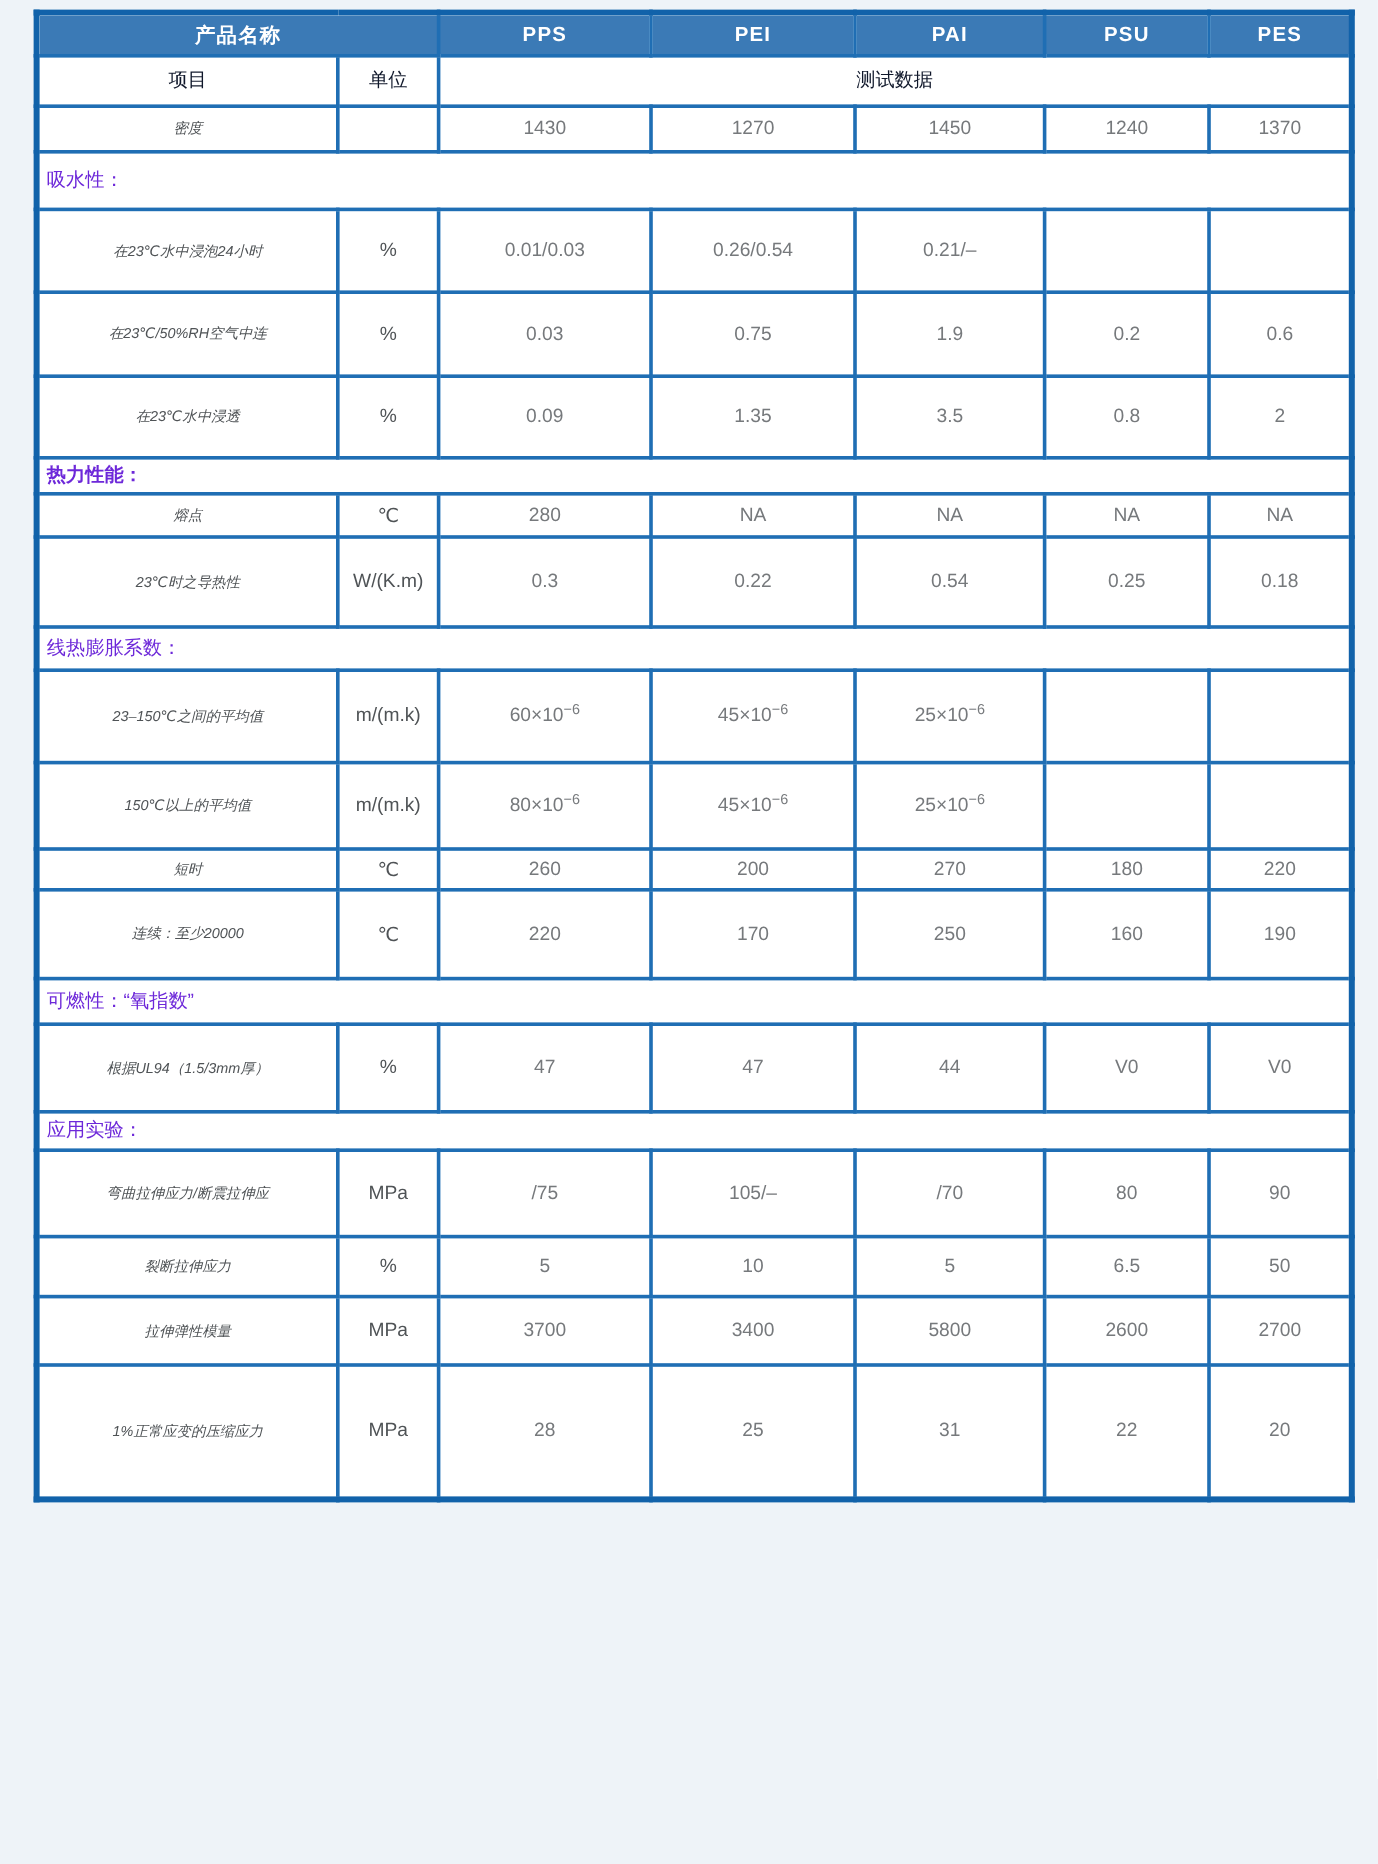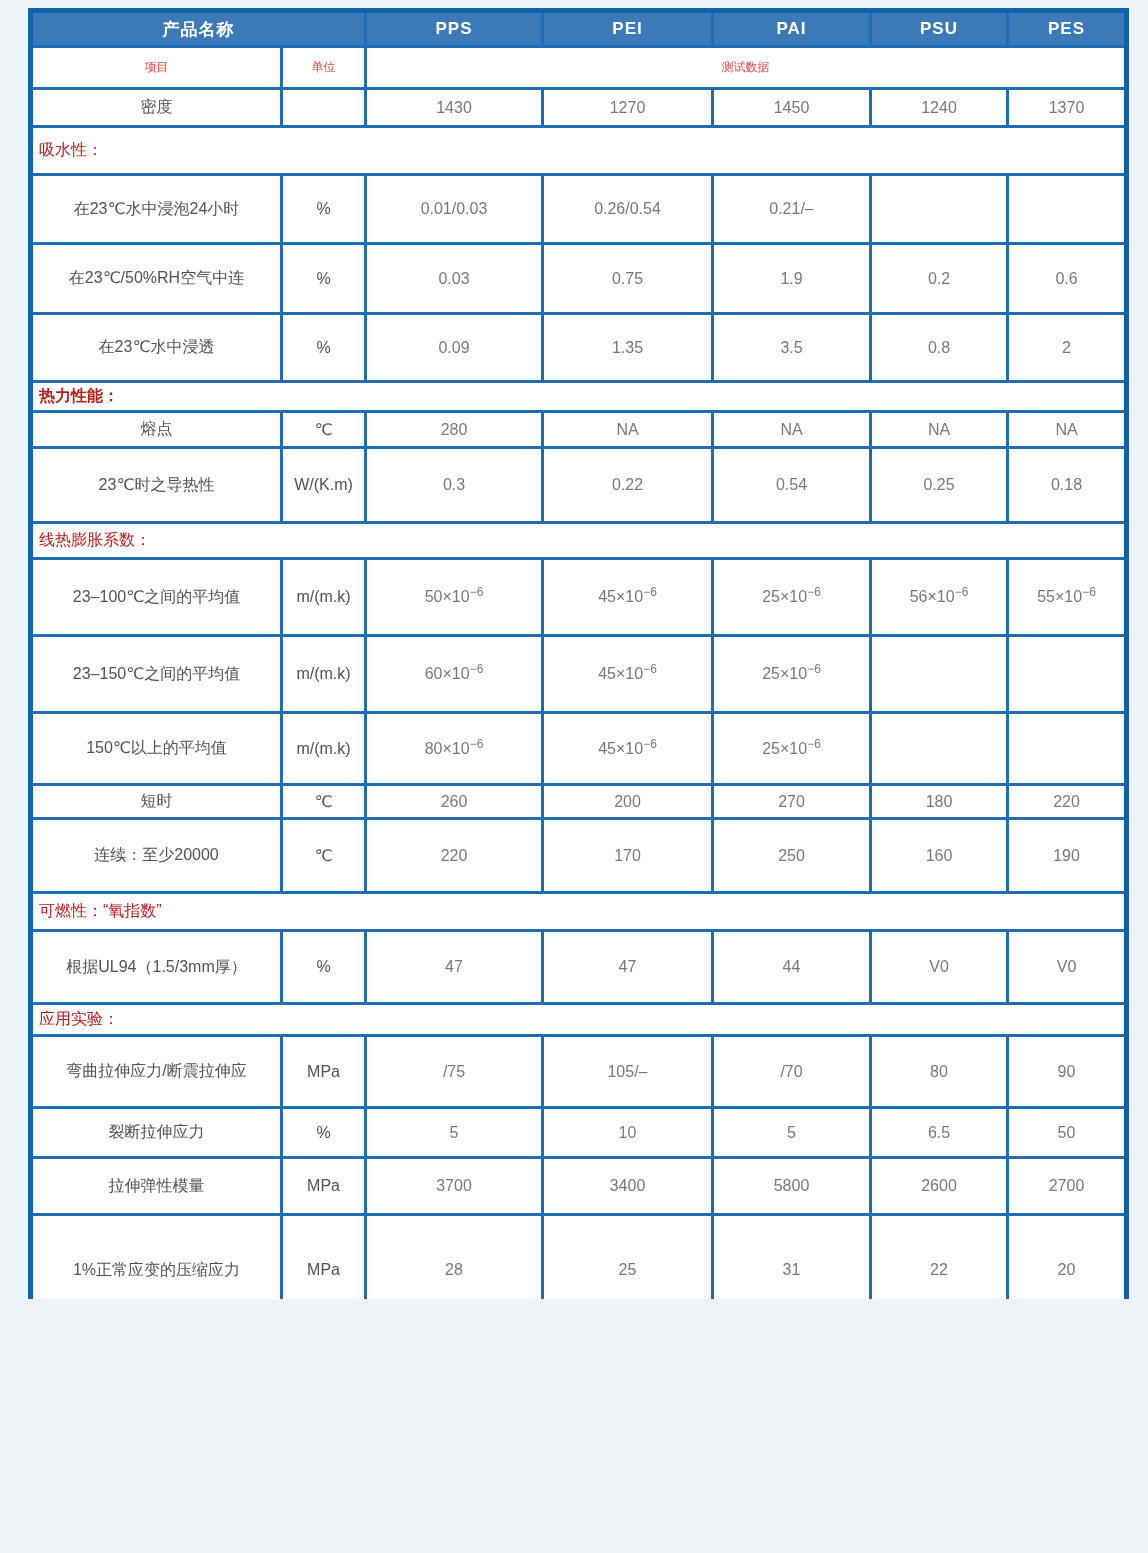--- a/index.html
+++ b/index.html
@@ -33,34 +33,35 @@
   }
   tr.head-row th {
     background: #3b7ab6;
     color: #ffffff;
     font-size: 17px;
     font-weight: bold;
     text-align: center;
     letter-spacing: 1px;
   }
   tr.sub-row td {
-    color: #ef4444;
-    font-size: 12px;
+    color: #0f172a;
+    font-size: 16px;
     text-align: center;
   }
   td.section-cell {
-    color: #b91c1c;
+    color: #6d28d9;
     font-size: 16px;
     text-align: left;
     padding-left: 24px;
   }
   td.label-cell {
     color: #4f5356;
-    font-size: 16px;
-    text-align: center;
+    font-size: 12px;
+    text-align: center;
+    font-style: italic;
   }
   td.unit-cell {
     color: #4f5356;
     font-size: 16px;
     text-align: center;
   }
   td.value-cell {
     color: #76797c;
     font-size: 16px;
     text-align: center;
@@ -157,29 +158,20 @@
           <td class="value-cell">0.3</td>
           <td class="value-cell">0.22</td>
           <td class="value-cell">0.54</td>
           <td class="value-cell">0.25</td>
           <td class="value-cell">0.18</td>
         </tr>
         <tr style="height: 36px;">
           <td colspan="7" class="section-cell">线热膨胀系数：</td>
         </tr>
         <tr style="height: 77px;">
-          <td class="label-cell">23–100℃之间的平均值</td>
-          <td class="unit-cell">m/(m.k)</td>
-          <td class="value-cell">50×10<sup>−6</sup></td>
-          <td class="value-cell">45×10<sup>−6</sup></td>
-          <td class="value-cell">25×10<sup>−6</sup></td>
-          <td class="value-cell">56×10<sup>−6</sup></td>
-          <td class="value-cell">55×10<sup>−6</sup></td>
-        </tr>
-        <tr style="height: 77px;">
           <td class="label-cell">23–150℃之间的平均值</td>
           <td class="unit-cell">m/(m.k)</td>
           <td class="value-cell">60×10<sup>−6</sup></td>
           <td class="value-cell">45×10<sup>−6</sup></td>
           <td class="value-cell">25×10<sup>−6</sup></td>
           <td class="value-cell"></td>
           <td class="value-cell"></td>
         </tr>
         <tr style="height: 72px;">
           <td class="label-cell">150℃以上的平均值</td>

